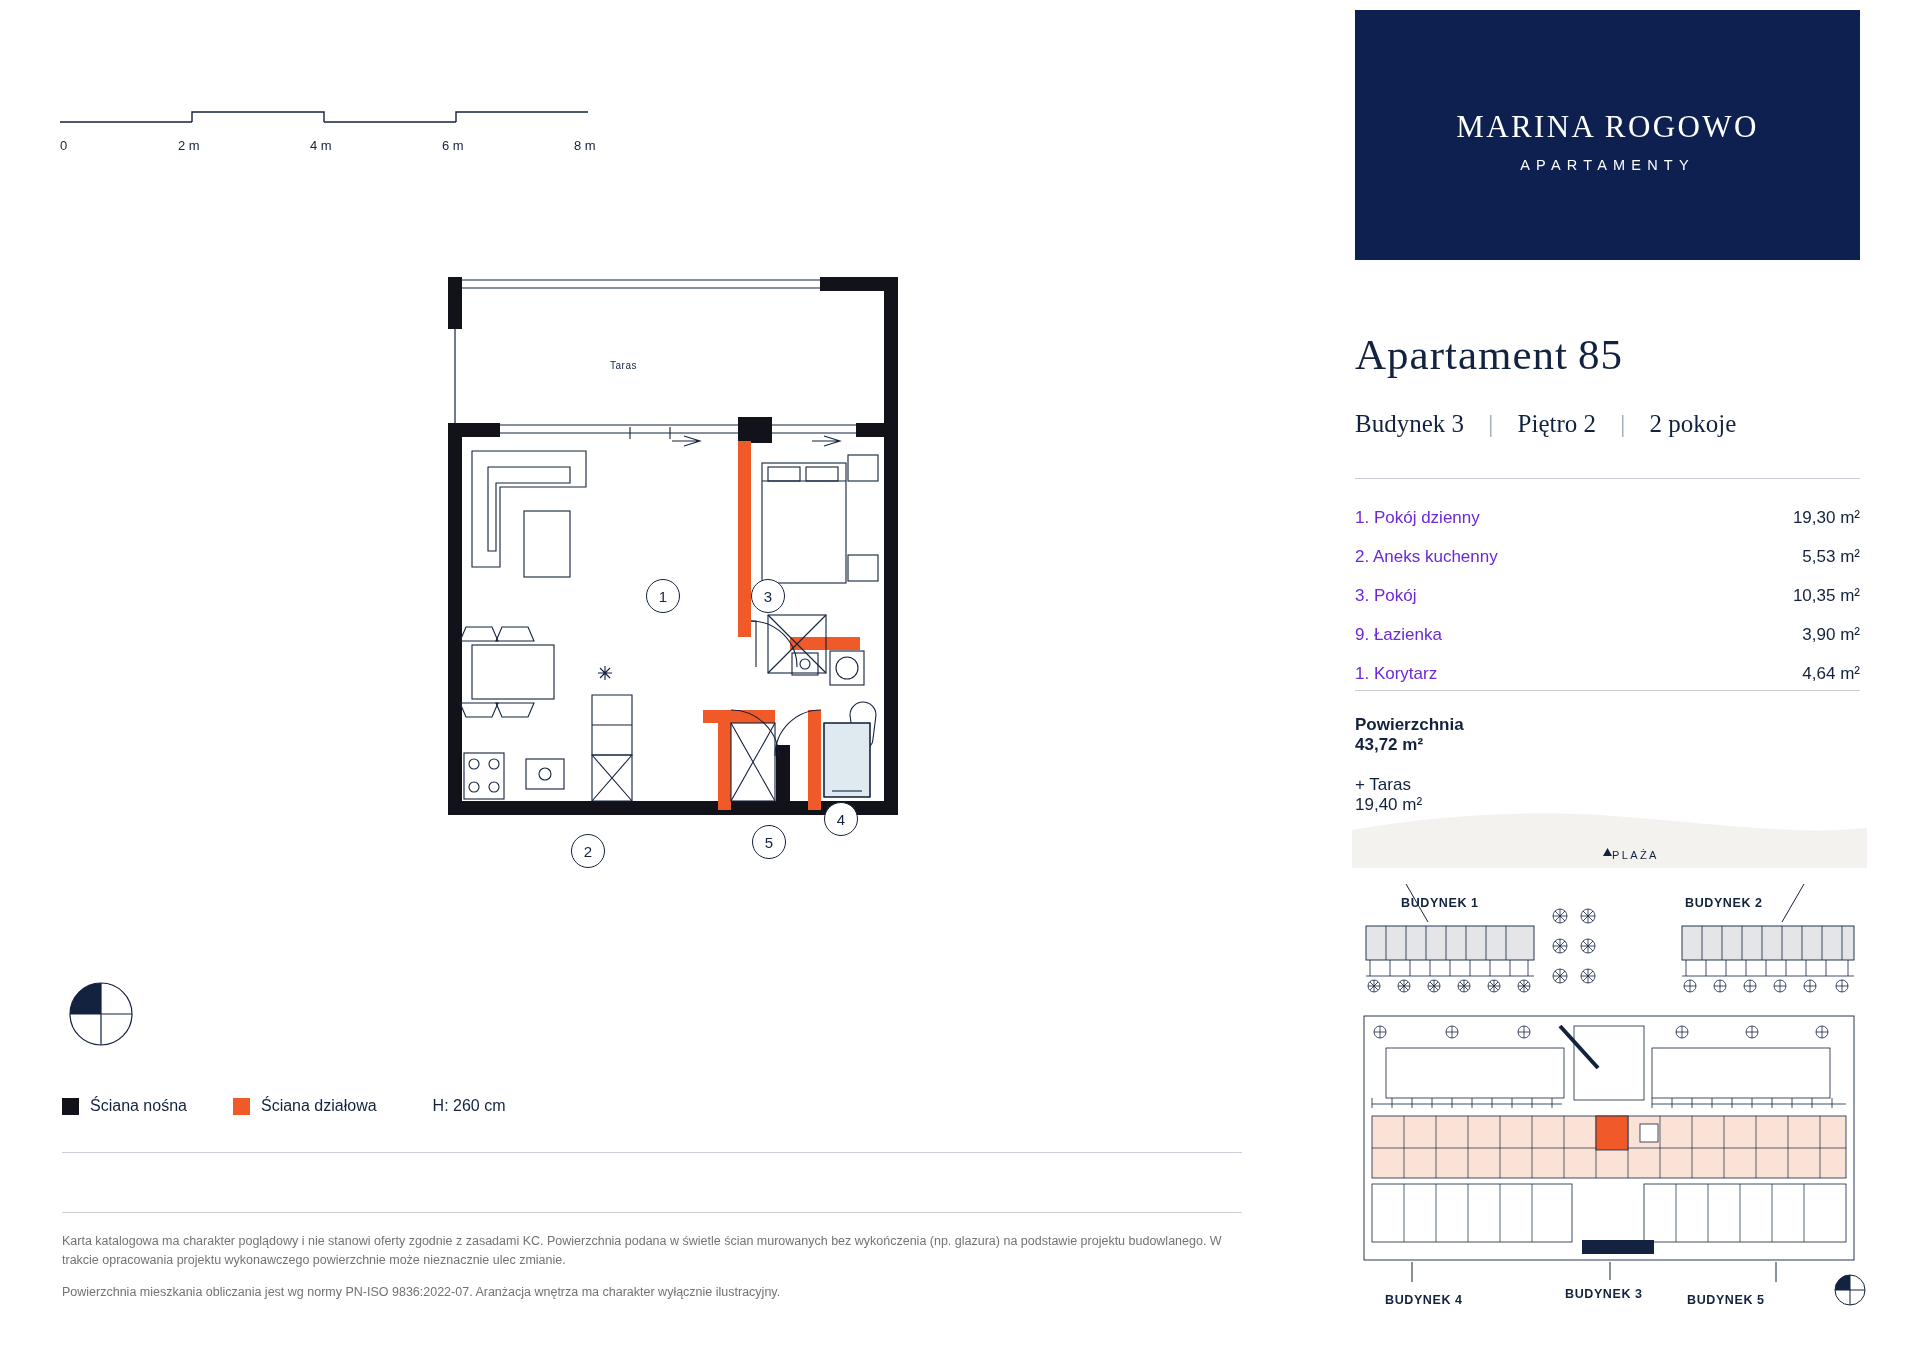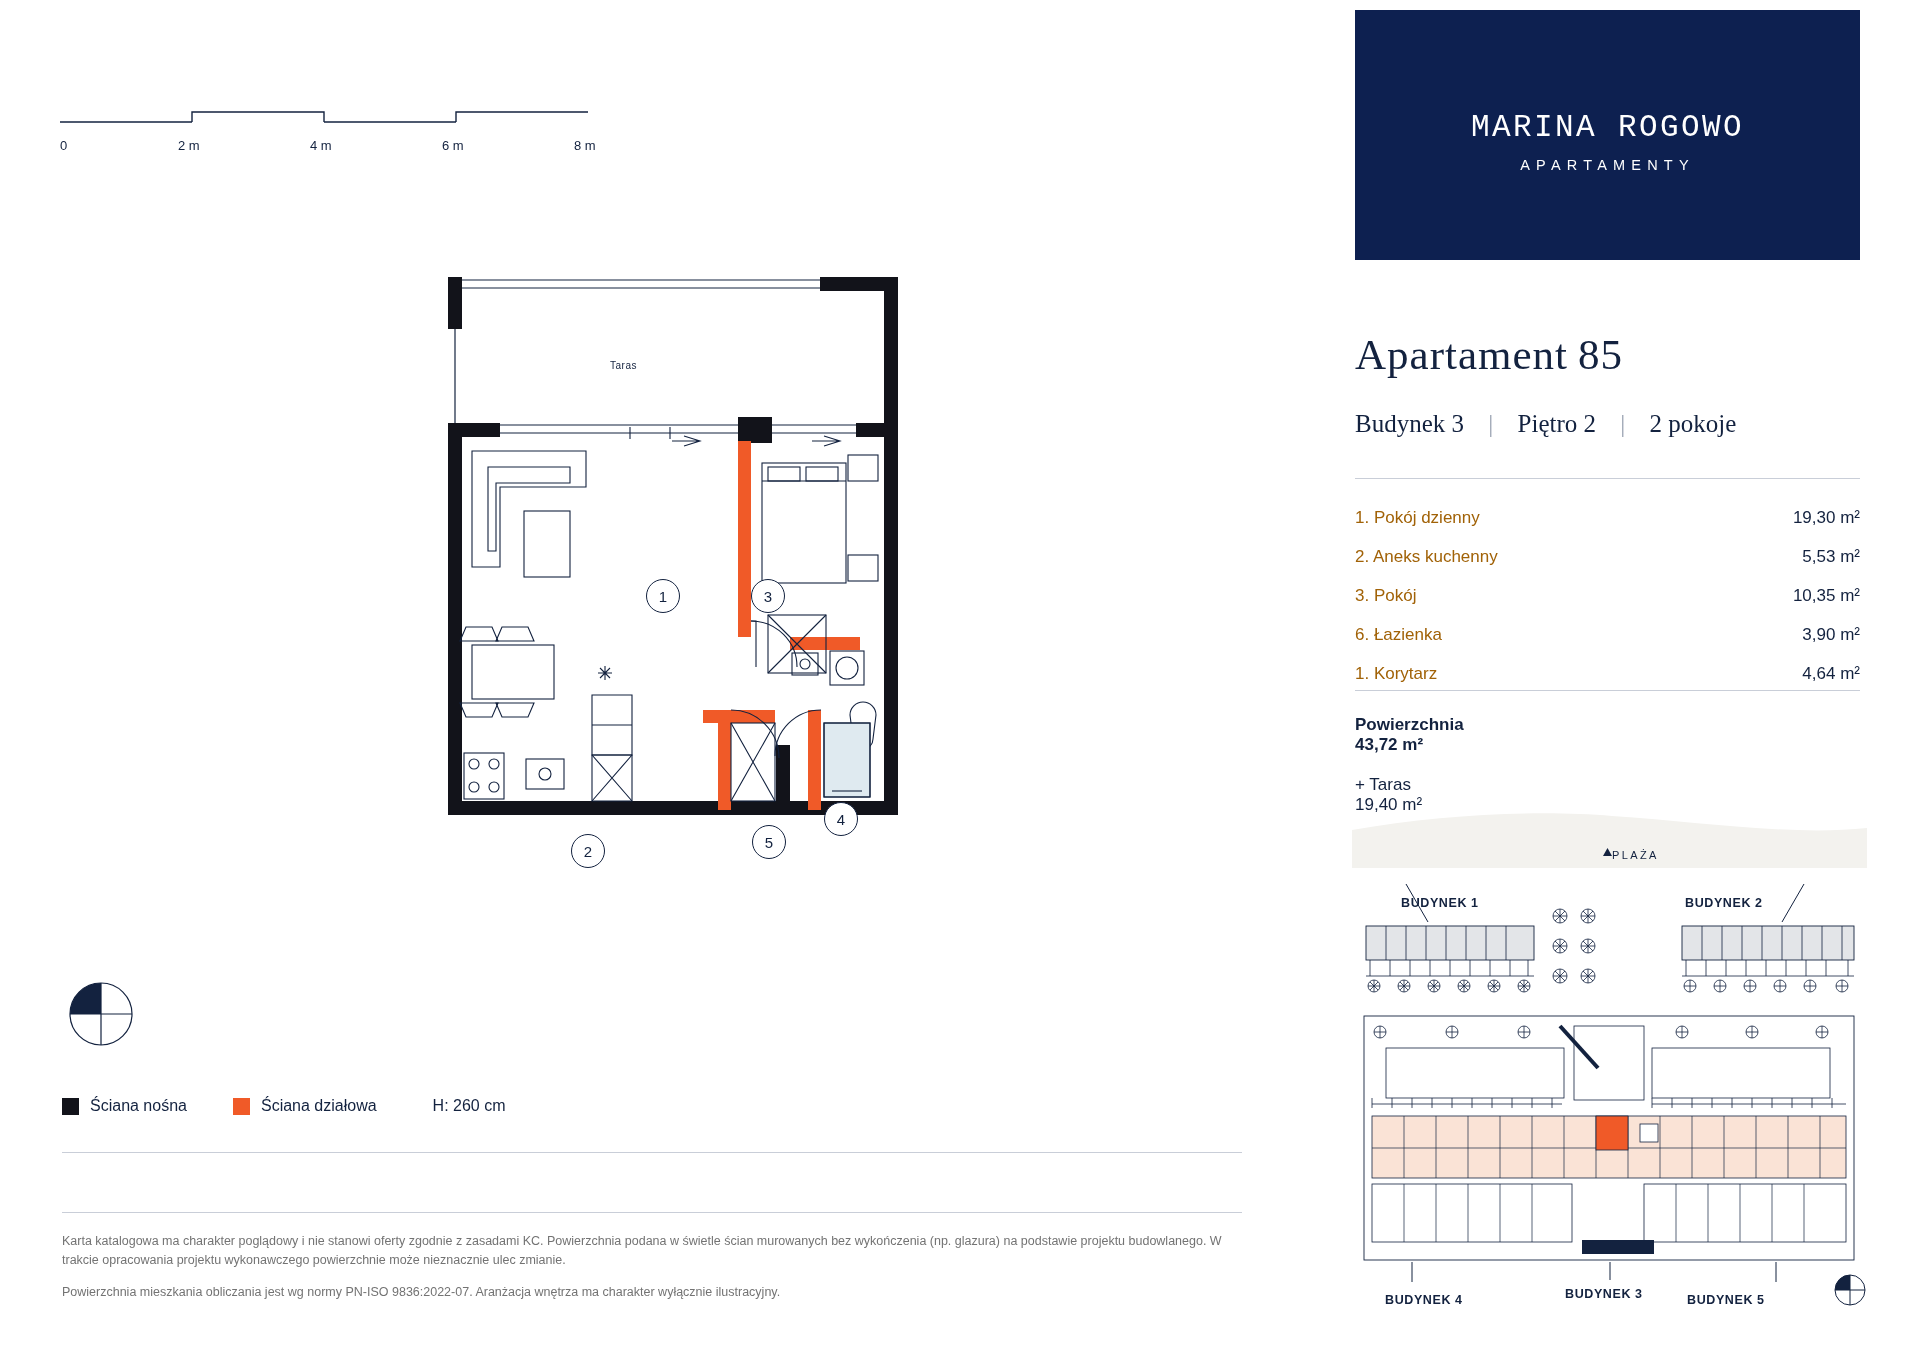--- a/index.html
+++ b/index.html
@@ -49,31 +49,31 @@
   .footer-line b { font-weight:bold; }
   .disclaimer { position:absolute; left:62px; top:1232px; width:1180px; font-size:12.5px; line-height:1.55; color:#737373; }
   .disclaimer p { margin:0 0 12px 0; }
 
   
   .brandbox {
     position:absolute; left:1355px; top:10px; width:505px; height:250px;
     background:#0d2050; color:#ffffff;
     display:flex; flex-direction:column; align-items:center; justify-content:center;
   }
-  .brandbox .b1 { font-family:Liberation Mono, monospace; font-size:31px; letter-spacing:2.4px;margin-top:12px; }
+  .brandbox .b1 { font-family:Liberation Serif, serif; font-size:31px; letter-spacing:2.4px;margin-top:12px; }
   .brandbox .b2 { font-size:14.5px; letter-spacing:6.2px; margin-top:12px; }
 
   .apt-title { position:absolute; left:1355px; top:330px; width:520px; font-family:"Liberation Serif", serif; font-size:43px; letter-spacing:1px; }
   .apt-title .num { font-weight:normal; margin-left:10px; }
   .apt-sub { position:absolute; left:1355px; top:410px; width:540px; font-family:"Liberation Serif", serif; font-size:25px; }
   .apt-sub .sep { color:#9aa3b2; margin:0 18px; }
 
   .rooms { position:absolute; left:1355px; top:498px; width:505px; font-size:17px; }
   .rooms .row { display:flex; justify-content:space-between; padding:9.5px 0; }
-  .rooms .row .nm { color:#a16207; }
+  .rooms .row .nm { color:#6d28d9; }
   .rooms .row .ar { color:#13223f; }
   .sum { position:absolute; left:1355px; top:705px; width:505px; font-size:17px; }
   .sum .row { display:flex; justify-content:space-between; padding:10px 0;flex-direction:column; }
   .sum .row b { font-weight:bold; }
 
   
   .sitemap { position:absolute; left:1352px; top:810px; width:515px; height:480px; }
   .sitemap svg { display:block; }
   .sm-label { position:absolute; font-size:12.5px; font-weight:bold; letter-spacing:.6px; color:#13223f; }
   .sm-plaza { position:absolute; font-size:11px; letter-spacing:2.4px; color:#13223f; }
@@ -282,21 +282,21 @@
     </div>
     <div class="row">
       <span class="nm">2. Aneks kuchenny</span>
       <span class="ar">5,53 m²</span>
     </div>
     <div class="row">
       <span class="nm">3. Pokój</span>
       <span class="ar">10,35 m²</span>
     </div>
     <div class="row">
-      <span class="nm">6. Łazienka</span>
+      <span class="nm">9. Łazienka</span>
       <span class="ar">3,90 m²</span>
     </div>
     <div class="row">
       <span class="nm">1. Korytarz</span>
       <span class="ar">4,64 m²</span>
     </div>
   </div>
 
   <div class="hr" style="left:1355px; top:690px; width:505px;"></div>
 

